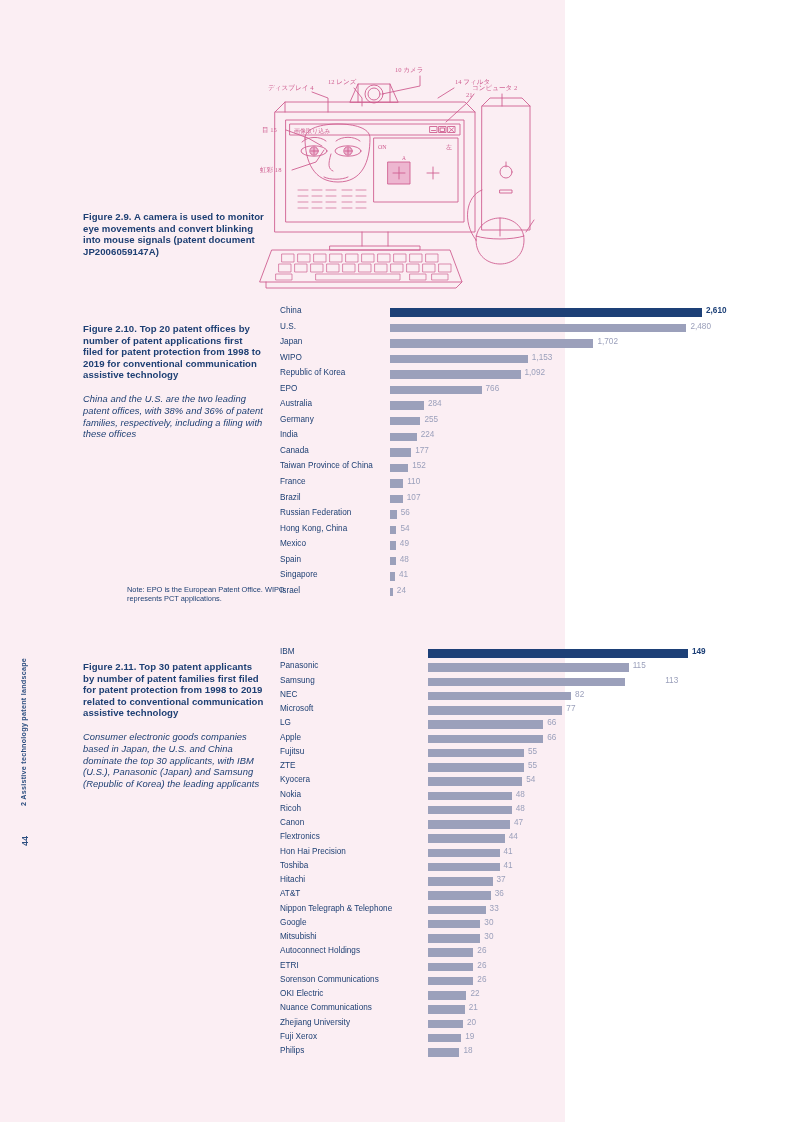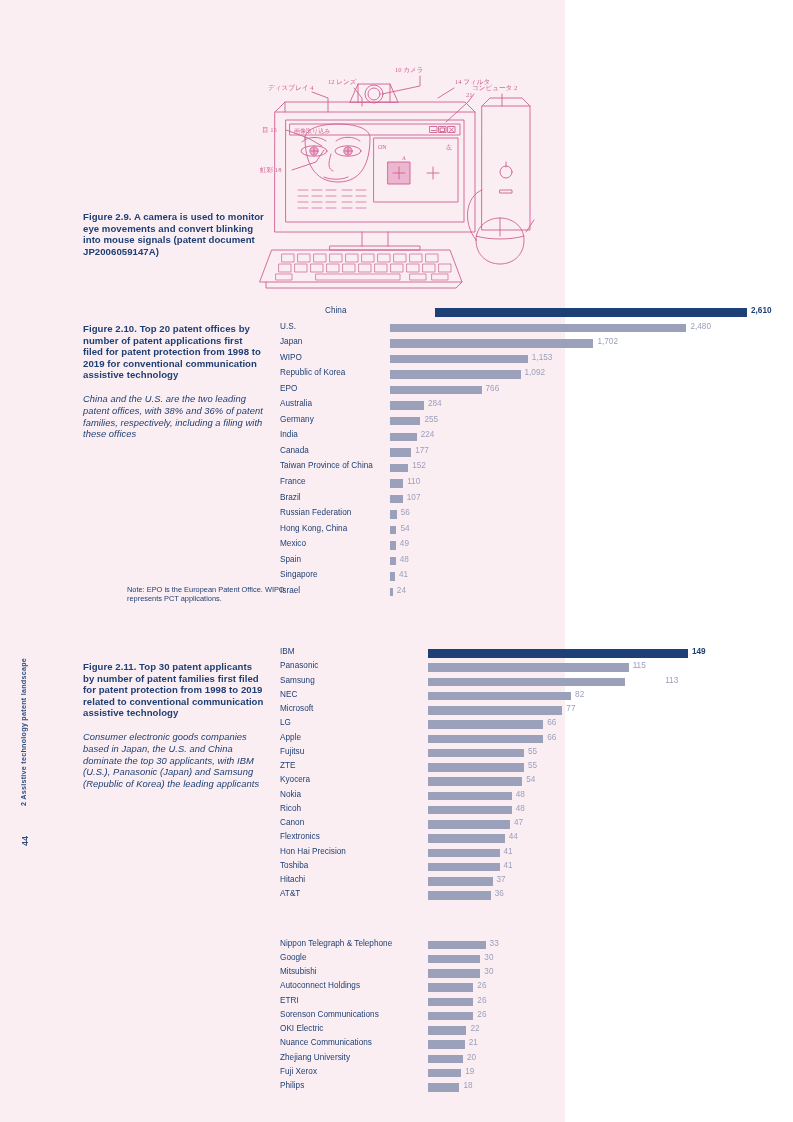--- a/index.html
+++ b/index.html
@@ -195,21 +195,21 @@
     <div class="cap-sub">China and the U.S. are the two leading patent offices, with 38% and 36% of patent families, respectively, including a filing with these offices</div>
   </div>
   <div class="cap-note" style="top:585px;">Note: EPO is the European Patent Office. WIPO represents PCT applications.</div>
 
   <div class="cap" style="top:661px;">
     <div class="cap-title">Figure 2.11. Top 30 patent applicants by number of patent families first filed for patent protection from 1998 to 2019 related to conventional communication assistive technology</div>
     <div class="cap-sub">Consumer electronic goods companies based in Japan, the U.S. and China dominate the top 30 applicants, with IBM (U.S.), Panasonic (Japan) and Samsung (Republic of Korea) the leading applicants</div>
   </div>
 
   <div class="chart" id="chart-fig210" style="left:280px;top:305px;width:430px;">
-      <div class="row hi" style="height: 15.55px; margin-left: 45px;">
+      <div class="row hi" style="height: 15.55px;">
         <span class="lbl">China</span>
         <span class="bar" style="left: 110px; width: 312px;"></span>
         <span class="val" style="left: 426px;">2,610</span>
       </div>
       <div class="row" style="height: 15.55px;">
         <span class="lbl">U.S.</span>
         <span class="bar" style="left: 110px; width: 296.46px;"></span>
         <span class="val" style="left: 410.46px;">2,480</span>
       </div>
       <div class="row" style="height: 15.55px;">
@@ -383,21 +383,21 @@
       <div class="row" style="height: 14.25px;">
         <span class="lbl">Hitachi</span>
         <span class="bar" style="left: 148px; width: 64.5638px;"></span>
         <span class="val" style="left: 216.564px;">37</span>
       </div>
       <div class="row" style="height: 14.25px;">
         <span class="lbl">AT&amp;T</span>
         <span class="bar" style="left: 148px; width: 62.8188px;"></span>
         <span class="val" style="left: 214.819px;">36</span>
       </div>
-      <div class="row" style="height: 14.25px; margin-top: 35px;">
+      <div class="row" style="height: 14.25px;">
         <span class="lbl">Nippon Telegraph &amp; Telephone</span>
         <span class="bar" style="left: 148px; width: 57.5839px;"></span>
         <span class="val" style="left: 209.584px;">33</span>
       </div>
       <div class="row" style="height: 14.25px;">
         <span class="lbl">Google</span>
         <span class="bar" style="left: 148px; width: 52.349px;"></span>
         <span class="val" style="left: 204.349px;">30</span>
       </div>
       <div class="row" style="height: 14.25px;">

